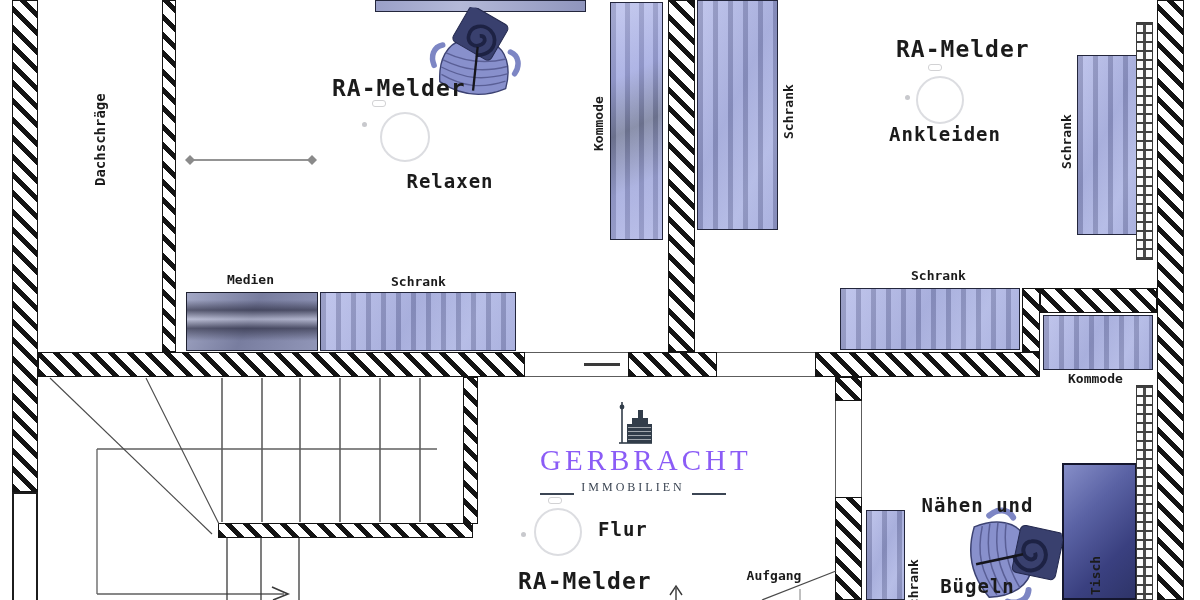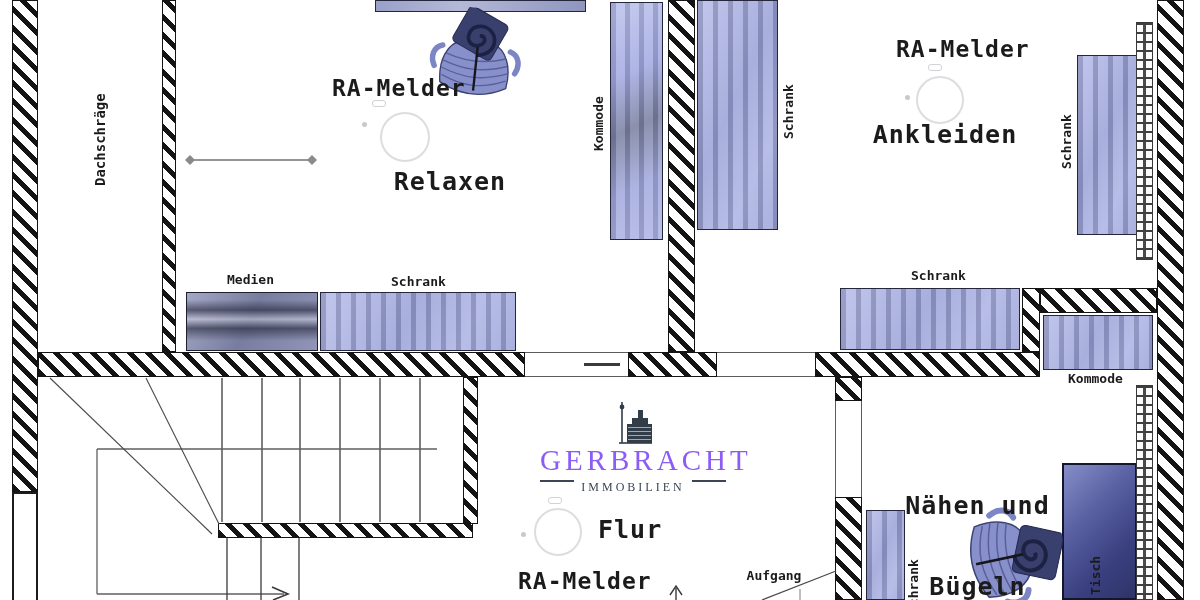--- a/index.html
+++ b/index.html
@@ -22,33 +22,33 @@
         background-image:linear-gradient(180deg,rgba(20,20,32,0) 12%,rgba(28,28,45,.55) 30%,rgba(244,244,252,.35) 46%,rgba(28,28,45,.55) 62%,rgba(20,20,32,0) 84%),
         linear-gradient(115deg,#a3a8c6 0%,#787d9f 48%,#9196b8 100%);}
   .furn-dark{position:absolute;box-sizing:border-box;border:2px solid #14162e;
         background-image:linear-gradient(135deg,#868ec8 0%,#5a62a4 35%,#3a4080 70%,#2e3468 100%);}
   .radiator{position:absolute;box-sizing:border-box;background-color:#fbfbfb;border:1px solid #3a3a3a;
         background-image:repeating-linear-gradient(180deg,#3f3f3f 0 2px,rgba(0,0,0,0) 2px 9px),
         linear-gradient(90deg,rgba(0,0,0,0) 0 42%,#4a4a4a 42% 58%,rgba(0,0,0,0) 58% 100%);}
   
   .lbl{position:absolute;font-weight:bold;color:#1b1b1b;white-space:pre;}
   .v{writing-mode:vertical-rl;transform:rotate(180deg);line-height:16px;}
-  .room-name{font-size:25px;letter-spacing:1px;line-height:27px;text-align:center;}
+  .room-name{font-size:19px;letter-spacing:1px;line-height:27px;text-align:center;}
   .small{font-size:13px;}
   .mid{font-size:23px;letter-spacing:1px;text-align:center;}
   .vs{font-size:13px;}
   .note{font-size:13px;line-height:14px;text-align:center;}
   
   .detector{position:absolute;border-radius:50%;border:2px solid #dcdde1;}
   .det-dot{position:absolute;width:5px;height:5px;border-radius:50%;background:#c8c9cd;}
   .det-mark{position:absolute;width:12px;height:5px;border:1px solid #d2d2d4;border-radius:3px;}
   
   .logo{position:absolute;left:540px;top:398px;width:186px;text-align:center;}
   .logo-brand{font-family:"Liberation Serif","DejaVu Serif",serif;font-size:29px;letter-spacing:4px;color:#8b5cf6;}
-  .logo-tagrow{display:flex;align-items:flex-start;justify-content:center;gap:7px;margin-top:3px;}
+  .logo-tagrow{display:flex;align-items:flex-end;justify-content:center;gap:7px;margin-top:3px;}
   .logo-rule{width:36px;height:2px;background:#3b4553;}
   .logo-tagline{font-family:"Liberation Serif","DejaVu Serif",serif;font-size:12px;letter-spacing:3px;color:#3b4553;}
   .chair{position:absolute;}
   svg{display:block;}
   .lines{position:absolute;left:0;top:0;}
 </style>
 </head>
 <body>
 
 <div class="plan">

